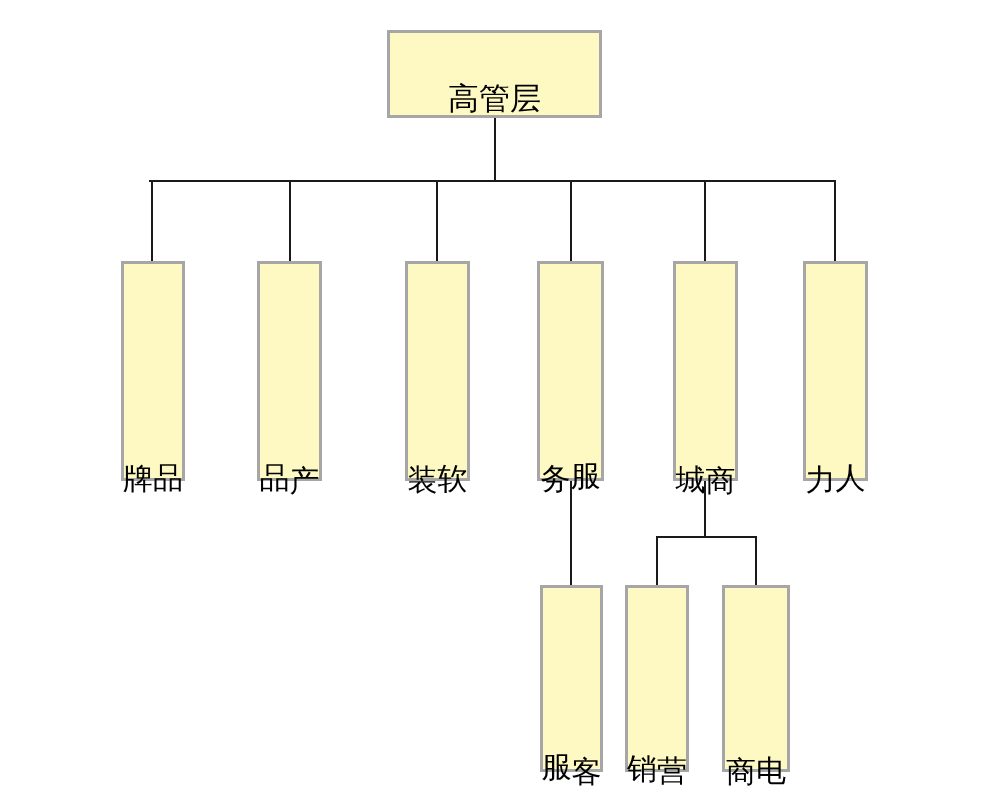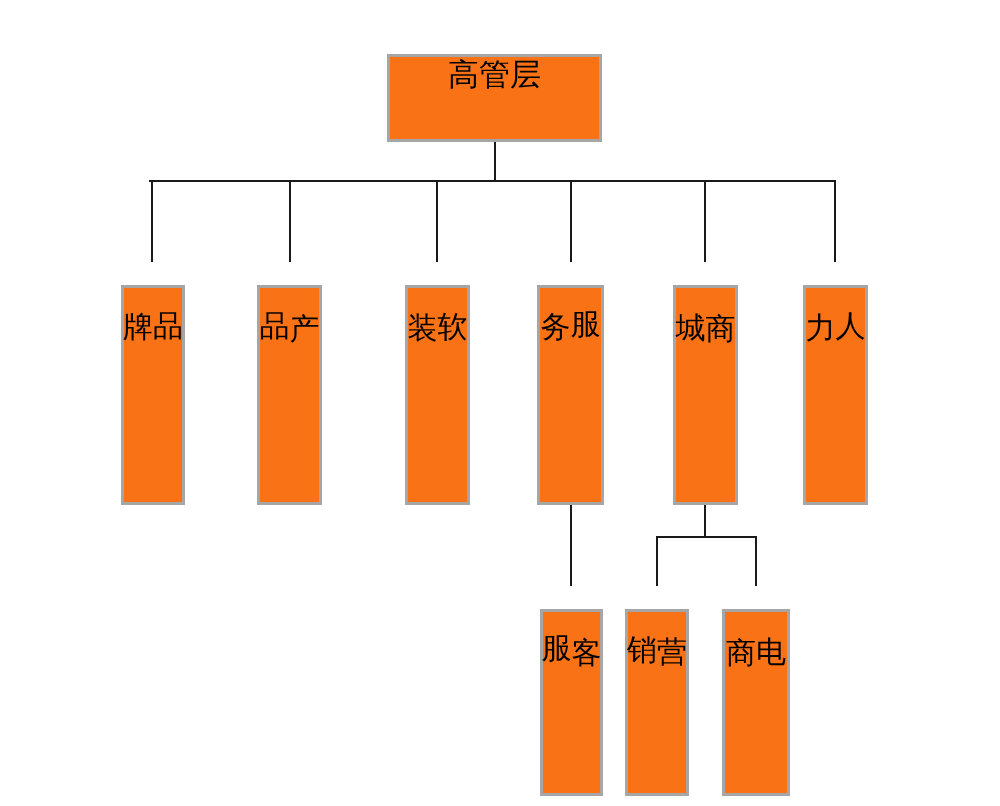--- a/index.html
+++ b/index.html
@@ -15,27 +15,26 @@
     position: relative;
     width: 1000px;
     height: 806px;
     background: #ffffff;
     overflow: hidden;
   }
   
   .node {
     position: absolute;
     box-sizing: border-box;
-    background: #f97316;
+    background: #fef9c3;
     border: 3px solid #a6a6a6;
     display: flex;
-    align-items: flex-start;
+    align-items: flex-end;
     justify-content: center;
     z-index: 3;
-    margin-top: 24px;
   }
   .node-label {
     color: #000000;
     text-align: center;
     line-height: 1.62;
     letter-spacing: 0;
     white-space: pre-line;
   }
   
   .node.root .node-label {

